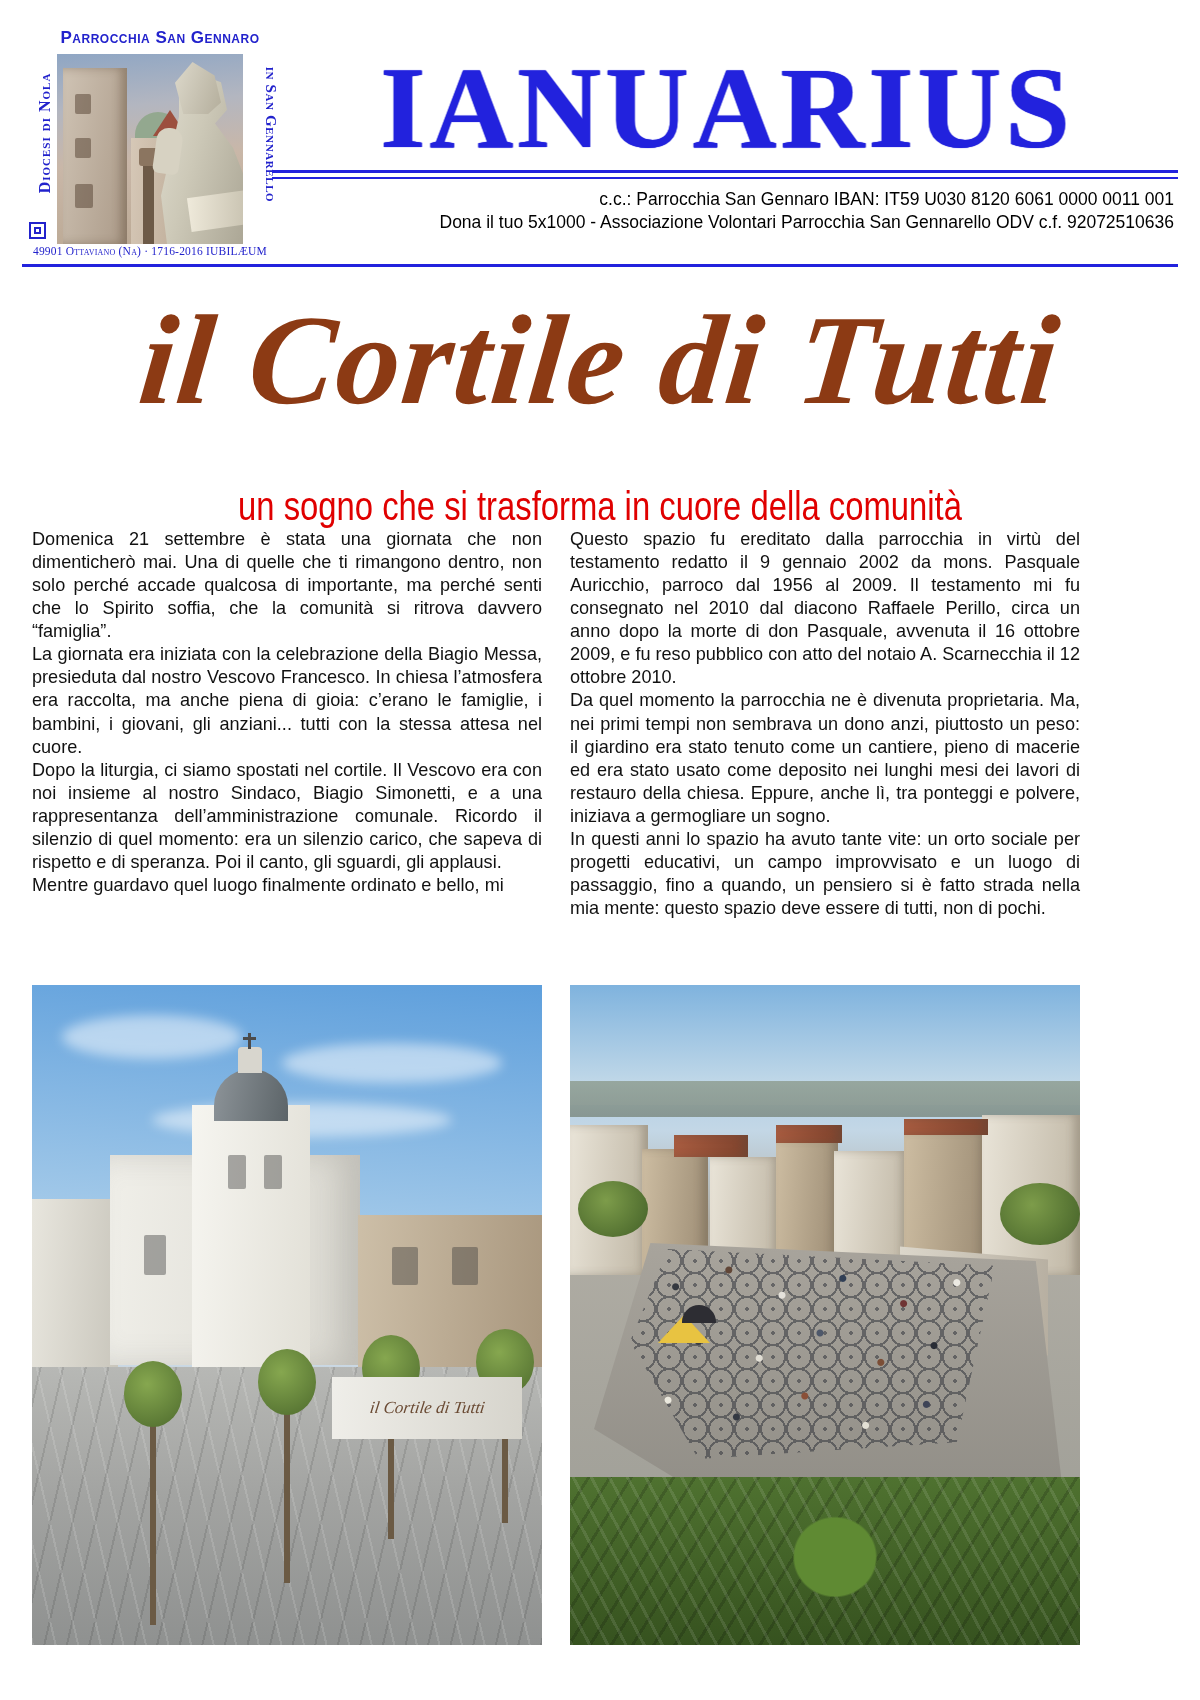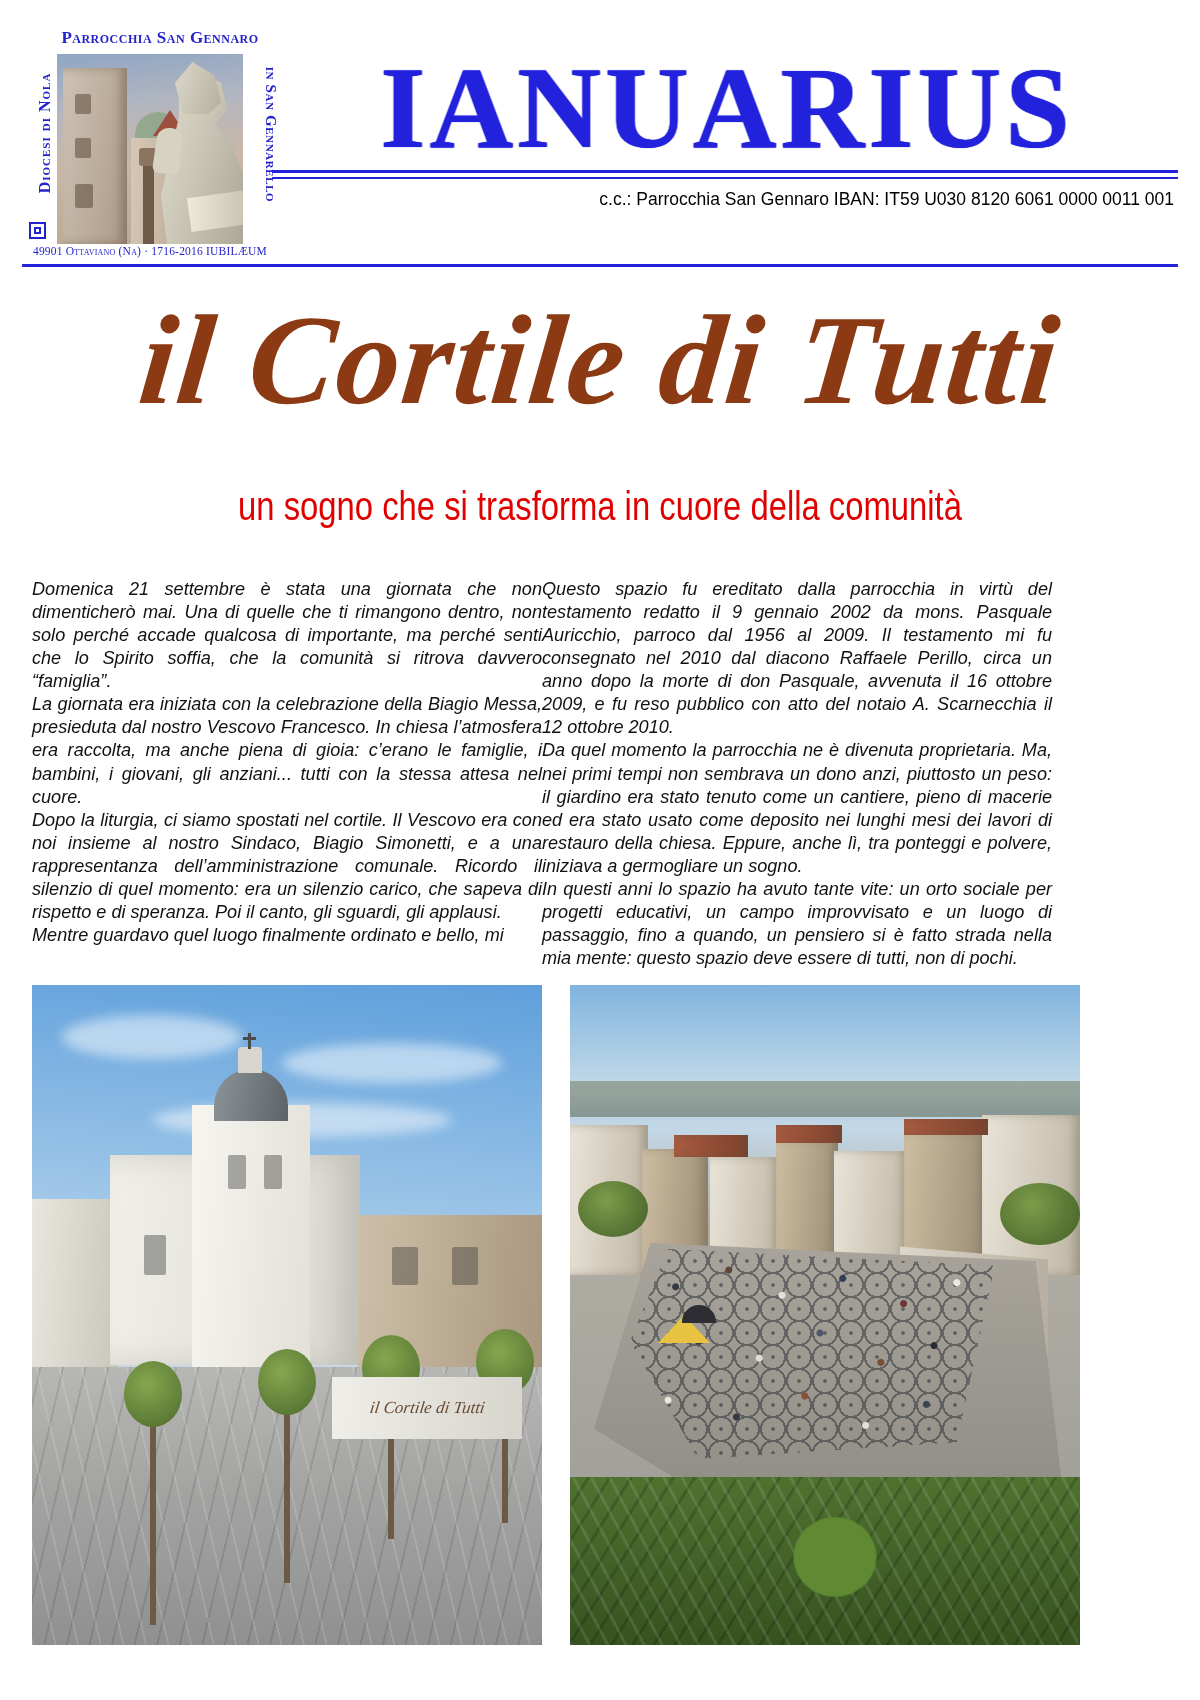--- a/index.html
+++ b/index.html
@@ -15,21 +15,21 @@
   
   .masthead {
     position:absolute; left:0; top:0; width:1200px; height:272px;
     display:flex; align-items:flex-start;
   }
   .logo-box {
     position:absolute; left:22px; top:26px; width:248px; height:238px;
   }
   .logo-title {
     position:absolute; left:30px; top:2px; width:216px;
-    font-family:Liberation Serif, serif;
+    font-family:Liberation Sans, sans-serif;
     font-variant:small-caps; font-weight:bold;
     font-size:17px; color:#2222cc; letter-spacing:0.5px;
     text-align:center; white-space:nowrap;
   }
   .logo-left {
     position:absolute; left:-63px; top:98px; width:172px;
     transform:rotate(-90deg);
     font-family:"Liberation Serif", serif;
     font-variant:small-caps; font-weight:bold;
     font-size:16px; color:#2222cc; letter-spacing:1px; text-align:center;
@@ -123,22 +123,22 @@
     text-align:center;
     font-family:"Liberation Sans", sans-serif;
     font-weight:normal;
     font-size:41px; line-height:1.1;
     color:#e00000;
     transform:scaleX(0.80);
   }
 
   
   .cols {
-    position:absolute; left:32px; top:578px; width:1048px;
-    display:flex; font-style:italic;
+    position:absolute; left:32px; top:528px; width:1048px;
+    display:flex; gap:28px;
   }
   .col { width:510px; }
   .col p {
     font-family:"Liberation Sans", sans-serif;
     font-size:18.1px; line-height:1.275;
     text-align:justify; text-justify:inter-word;
     hyphens:auto; color:#111;
   }
 
   
@@ -259,20 +259,21 @@
       </div>
     <div class="logo-foot">49901 Ottaviano (Na) · 1716-2016 IUBILÆUM</div>
   </div>
 
   <div class="head-right">
     <div class="ianuarius">IANUARIUS</div>
     <div class="rule-blue"></div>
     <div class="rule-blue thin"></div>
     <div class="contact">
       <div>c.c.: Parrocchia San Gennaro IBAN: IT59 U030 8120 6061 0000 0011 001</div>
+      <div>Dona il tuo 5x1000 - Associazione Volontari Parrocchia San Gennarello ODV c.f. 92072510636</div>
     </div>
   </div>
   <div class="band-bottom"></div>
 </div>
 
 <div class="headline-wrap">
   <div class="headline">il Cortile di Tutti</div>
 </div>
 <div class="subhead">un sogno che si trasforma in cuore della comunità</div>
 

